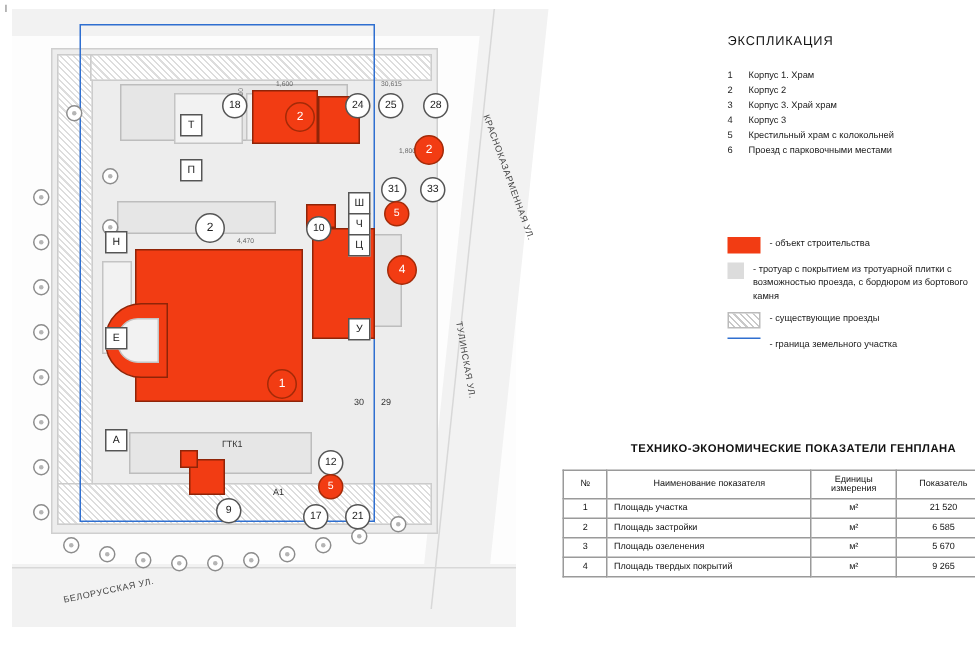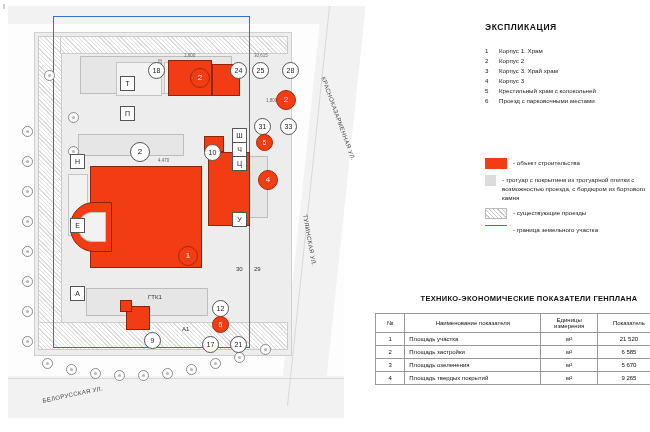--- a/index.html
+++ b/index.html
@@ -24,21 +24,21 @@
        font-size:7px;line-height:15px;text-align:center;color:#222;}
   .cal.sq{border-radius:0;width:13px;height:13px;line-height:13px;}
   .cal.red{background:#f23c13;color:#fff;border-color:#a32a08;}
   .cal.big{width:18px;height:18px;line-height:18px;font-size:8px;}
   .sm{position:absolute;font-size:6px;color:#333;}
   .dim{position:absolute;font-size:4.5px;color:#666;}
 
   .streetlbl{position:absolute;font-size:6px;color:#444;letter-spacing:.4px;white-space:nowrap;}
 
   
-  .h-title{font-size:8.5px;font-weight:bold;color:#111;letter-spacing:.6px;}
+  .h-title{font-size:8.5px;font-weight:normal;color:#111;letter-spacing:.6px;}
   .exp-row{display:flex;font-size:6.2px;color:#222;line-height:10px;}
   .exp-num{width:14px;color:#222;}
   .swatch{width:22px;height:11px;display:inline-block;vertical-align:middle;}
   .sw-red{background:#f23c13;}
   .sw-gray{background:#dcdcdc;}
   .sw-hatch{background:repeating-linear-gradient(45deg,#ffffff 0 2px,#c9c9c9 2px 3px);border:0.6px solid #bbb;box-sizing:border-box;}
   .sw-line{height:0;border-top:1.6px solid #2f6fd0;width:22px;display:inline-block;vertical-align:middle;}
   .cond-row{display:flex;align-items:flex-start;gap:6px;margin-bottom:6px;font-size:6.2px;color:#222;line-height:9px;}
 
   table.tep{border-collapse:collapse;width:286px;font-size:6px;color:#111;}

